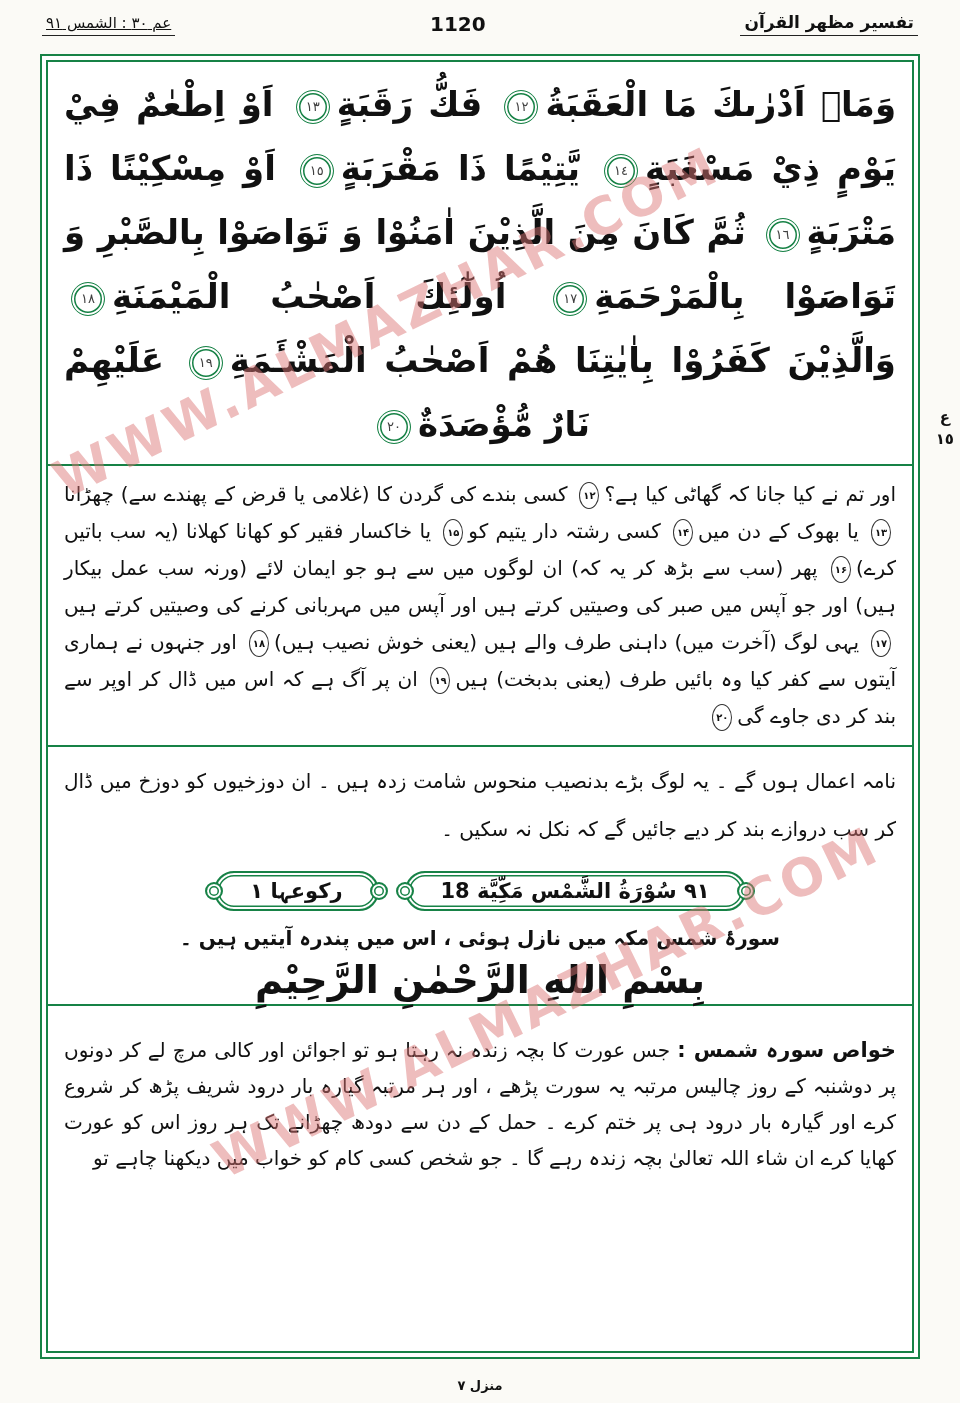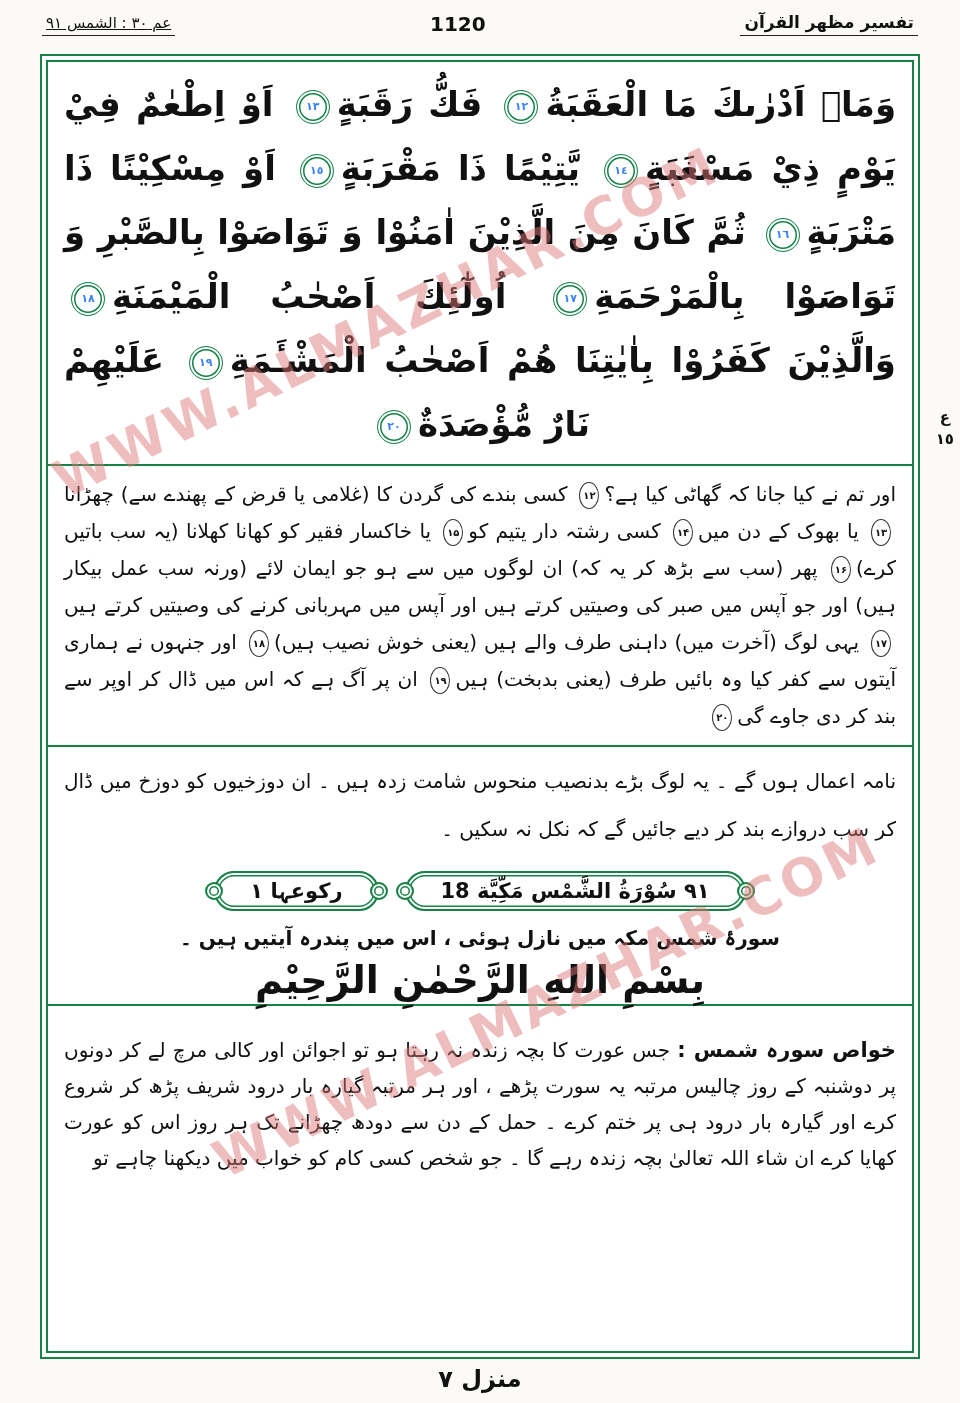--- a/index.html
+++ b/index.html
@@ -43,21 +43,21 @@
   .quran-text {
     font-size:34px; font-weight:bold; line-height:64px;
     text-align:justify; text-align-last:center;
     direction:rtl;
   }
   .ayah {
     display:inline-flex; align-items:center; justify-content:center;
     width:34px; height:34px; border-radius:50%;
     border:1.5px solid #178246;
     box-shadow: inset 0 0 0 2px #fff, inset 0 0 0 3.5px #178246;
-    font-size:11px; font-weight:bold; color:#3b82f6;
+    font-size:13px; font-weight:normal; color:#404040;
     margin:0 7px; vertical-align:middle; background:#fff;
   }
   
   .translation { padding:10px 2px; }
   .translation p {
     font-size:20px; line-height:37px; text-align:justify; direction:rtl;
   }
   .vnum {
     display:inline-flex; align-items:center; justify-content:center;
     width:20px; height:27px; border-radius:50%;
@@ -92,21 +92,21 @@
   .intro { text-align:center; font-size:20px; margin:15px 0 2px; font-weight:bold; }
   .bismillah { text-align:center; font-size:38px; font-weight:bold; margin:8px 0 2px; }
   .bismillah-urdu { text-align:center; font-size:20px; margin:8px 0 12px; }
   
   .khawas { padding:26px 2px; }
   .khawas p { font-size:20px; line-height:36px; text-align:justify; direction:rtl; }
   .khawas strong { font-size:21px; }
   
   .footer {
     position:absolute; bottom:10px; left:0; right:0;
-    text-align:center; font-size:24px; font-weight:bold;
+    text-align:center; font-size:13px; font-weight:bold;
   }
   
   .margin-marker {
     position:absolute; top:408px; left:8px; 
     right:auto;
   }
   .margin-marker { left:auto; right:6px; display:flex; flex-direction:column; align-items:center; gap:4px; }
   .margin-marker span { font-size:15px; font-weight:bold; }
   
   .watermark {

